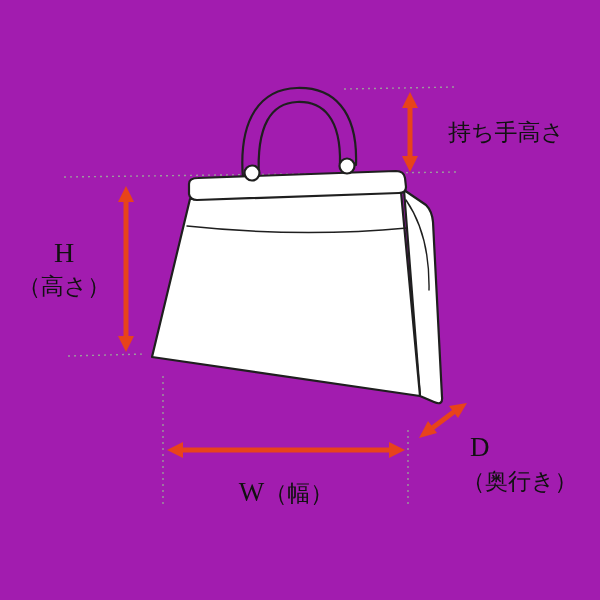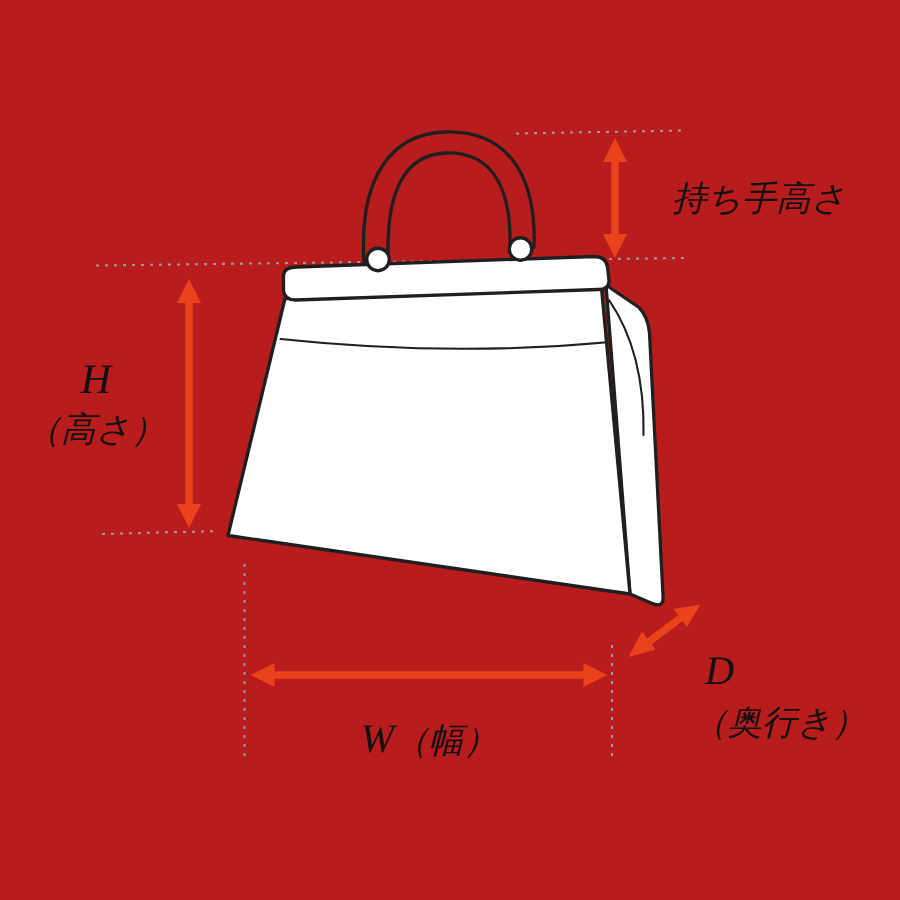--- a/index.html
+++ b/index.html
@@ -1,23 +1,22 @@
 <!DOCTYPE html>
 <html><head>
 <meta charset="utf-8">
 <style>
   html, body { margin: 0; padding: 0; background: #ffffff; }
   .stage {
     position: relative;
     width: 600px;
     height: 600px;
-    background: #b91c1c;
+    background: #a21caf;
     overflow: hidden;
     font-family: "Liberation Sans", "DejaVu Sans", sans-serif;
-    font-style: italic;
   }
   svg { position: absolute; left: 0; top: 0; }
   .label-jp {
     font-family: "Liberation Sans", "DejaVu Sans", sans-serif;
     font-size: 23px;
   }
   .label-letter {
     font-family: "Liberation Serif", "DejaVu Serif", serif;
     font-size: 28px;
   }

